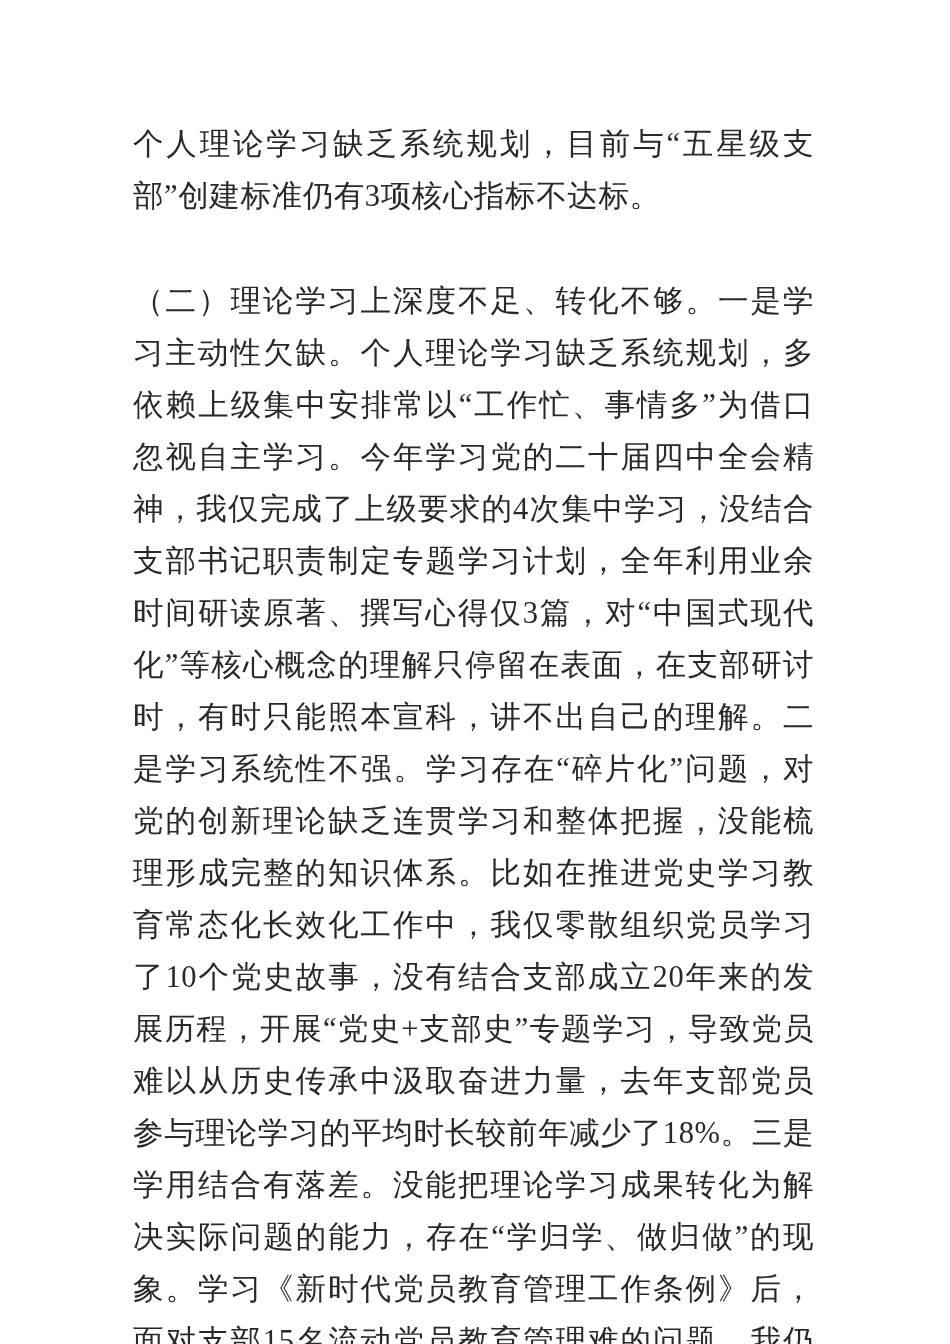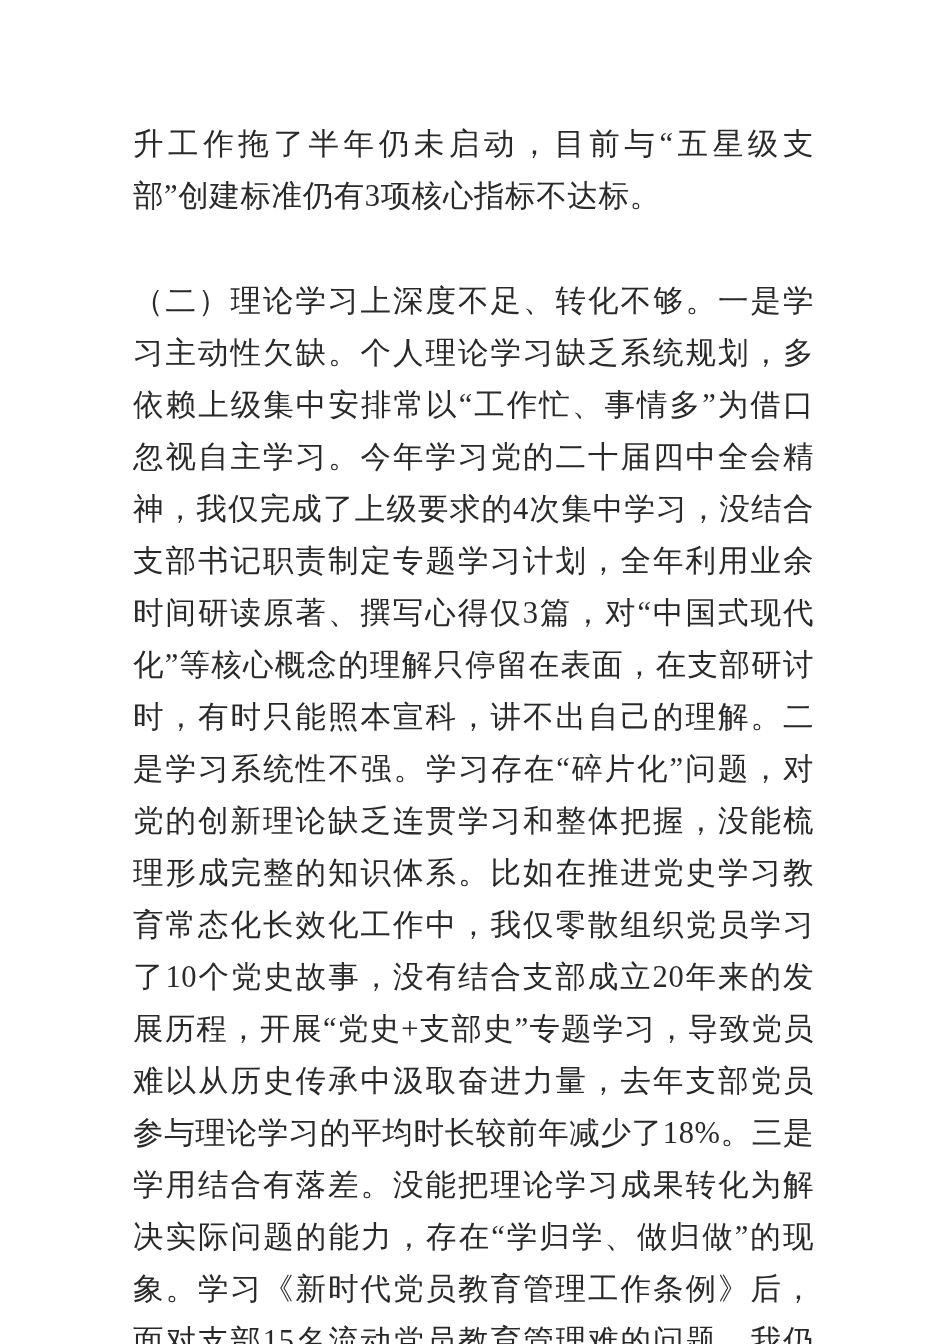--- a/index.html
+++ b/index.html
@@ -49,20 +49,20 @@
   .text-body {
     filter: contrast(1.02);
   }
 </style>
 </head>
 <body>
 
 <div class="page">
   <div class="text-body">
 
-    <p class="para">升工作拖了半年仍未启动，目前与“五星级支部”创建标准仍有3项核心指标不达标。</p>
+    <p class="para">个人理论学习缺乏系统规划，目前与“五星级支部”创建标准仍有3项核心指标不达标。</p>
 
     <div class="para-gap"></div>
 
     <p class="para indent">（二）理论学习上深度不足、转化不够。一是学习主动性欠缺。个人理论学习缺乏系统规划，多依赖上级集中安排常以“工作忙、事情多”为借口忽视自主学习。今年学习党的二十届四中全会精神，我仅完成了上级要求的4次集中学习，没结合支部书记职责制定专题学习计划，全年利用业余时间研读原著、撰写心得仅3篇，对“中国式现代化”等核心概念的理解只停留在表面，在支部研讨时，有时只能照本宣科，讲不出自己的理解。二是学习系统性不强。学习存在“碎片化”问题，对党的创新理论缺乏连贯学习和整体把握，没能梳理形成完整的知识体系。比如在推进党史学习教育常态化长效化工作中，我仅零散组织党员学习了10个党史故事，没有结合支部成立20年来的发展历程，开展“党史+支部史”专题学习，导致党员难以从历史传承中汲取奋进力量，去年支部党员参与理论学习的平均时长较前年减少了18%。三是学用结合有落差。没能把理论学习成果转化为解决实际问题的能力，存在“学归学、做归做”的现象。学习《新时代党员教育管理工作条例》后，面对支部15名流动党员教育管理难的问题，我仍沿用传统“集中学习”模式，没借鉴先进支部“线上党支部”“云</p>
 
   </div>
 </div>
 
 </body></html>

